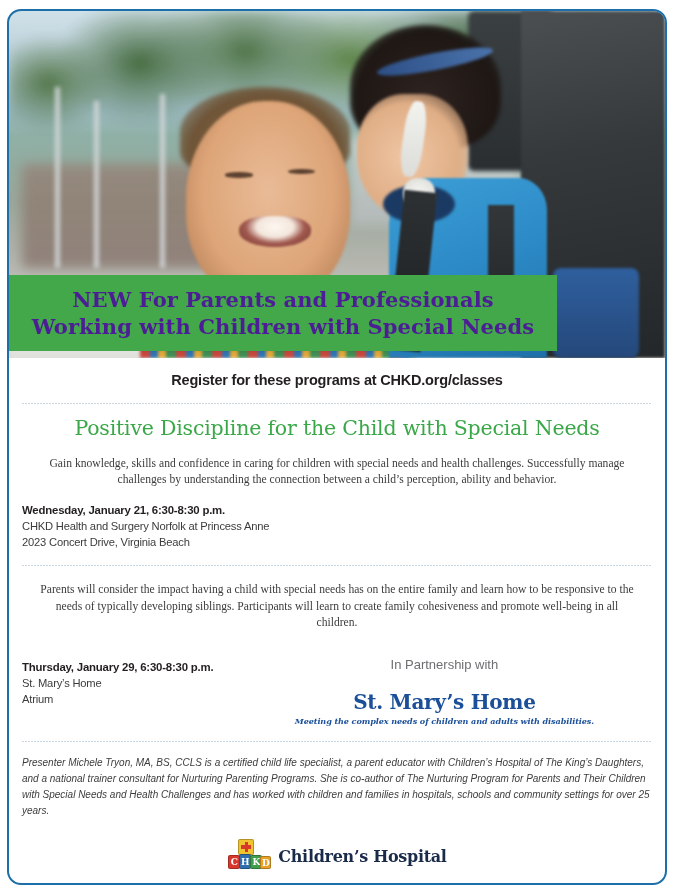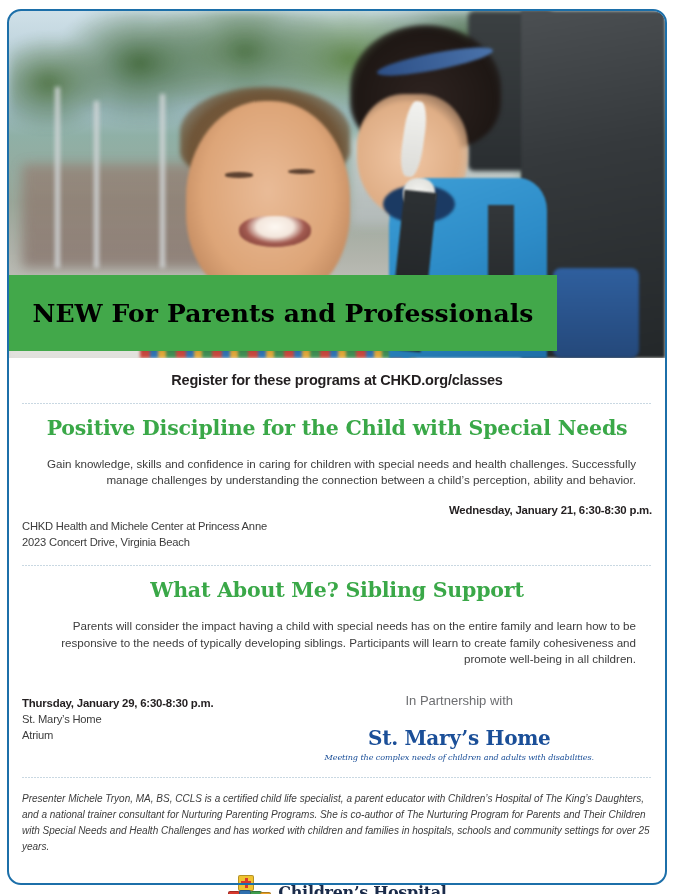--- a/index.html
+++ b/index.html
@@ -94,61 +94,61 @@
   .ph-blue-pad{position:absolute;left:83%;top:74%;width:13%;height:26%;
     background:linear-gradient(180deg,#2f5f9e,#24487a);border-radius:8px;filter:blur(1.6px);}
 
   
   .banner{
     position:absolute;left:9px;top:275px;width:548px;height:76px;
     background:#42a84a;z-index:20;display:flex;flex-direction:column;
     align-items:center;justify-content:center;
   }
   .banner .bline{
-    color:#000000;font-family:"DejaVu Serif",serif;font-weight:bold;
-    font-size:25px;line-height:27px;letter-spacing:.1px;white-space:nowrap;
+    color:#4c1d95;font-family:"DejaVu Serif",serif;font-weight:bold;
+    font-size:21px;line-height:27px;letter-spacing:.1px;white-space:nowrap;
     text-align:right;
   }
 
   
   .content{position:absolute;left:9px;top:358px;width:656px;height:674px;
     box-sizing:border-box;padding:0 13px;z-index:10;}
 
   .register{
     text-align:center;font-family:"Liberation Sans",sans-serif;font-weight:bold;
     font-size:14.5px;color:#231f20;letter-spacing:-.2px;margin-top:14px;
   }
 
   .rule{height:1px;margin:15px 0 0 0;
     background-image:linear-gradient(90deg,#c9d8e2 55%,rgba(255,255,255,0) 0%);
     background-size:3px 1px;background-repeat:repeat-x;}
 
   .prog-title{
-    text-align:center;font-family:"DejaVu Serif",serif;font-weight:bold;
+    text-align:center;font-family:"DejaVu Serif",serif;font-weight:normal;
     color:#3aa848;font-size:20.5px;line-height:24px;margin:12px 0 9px 0;
     letter-spacing:-.2px;
   }
 
   .desc{
-    font-family:Liberation Sans, sans-serif;font-size:11.6px;line-height:16.2px;
-    color:#3c3c3c;margin:16px;text-align:right;
+    font-family:Liberation Serif, serif;font-size:11.6px;line-height:16.2px;
+    color:#3c3c3c;margin:16px;text-align:center;
   }
 
   .when{font-family:"Liberation Sans",sans-serif;font-weight:bold;font-size:11.4px;
-    color:#231f20;margin:14px 0 3px 0;letter-spacing:-.2px;text-align:right;}
+    color:#231f20;margin:14px 0 3px 0;letter-spacing:-.2px;}
   .loc{font-family:"Liberation Sans",sans-serif;font-size:11.2px;line-height:15.5px;
     color:#3c3c3c;letter-spacing:-.2px;}
 
   .two-col{display:flex;align-items:flex-start;justify-content:space-between;}
   .two-col .left{flex:0 0 auto;}
   .partner{flex:0 0 auto;text-align:center;margin-top:10px;margin-right:58px;}
   .partner .pre{font-family:"Liberation Sans",sans-serif;font-size:13px;color:#6d6e71;margin-bottom:19px;}
   .partner .name{font-family:"DejaVu Serif",serif;font-weight:bold;font-size:20px;
     color:#1b4f98;letter-spacing:-.3px;line-height:23px;}
-  .partner .tag{font-family:"DejaVu Serif",serif;font-style:italic;font-weight:normal;
+  .partner .tag{font-family:"DejaVu Serif",serif;font-style:italic;font-weight:bold;
     font-size:8.1px;color:#1b4f98;margin-top:2px;letter-spacing:-.1px;}
 
   .bio{font-family:"Liberation Sans",sans-serif;font-style:italic;font-size:10px;
     line-height:16px;color:#3c3c3c;margin:13px 0 0 0;}
 
   
   .logo-wrap{display:flex;align-items:center;justify-content:center;margin-top:19px;gap:7px;}
   .blocks{position:relative;width:44px;height:38px;flex:0 0 auto;}
   .blk{position:absolute;box-sizing:border-box;border-radius:2px;
     display:flex;align-items:center;justify-content:center;
@@ -197,37 +197,37 @@
     <div class="ph-kid-shirt"></div>
     <div class="ph-kid-collar"></div>
     <div class="ph-kid-trach"></div>
     <div class="ph-strap"></div>
     <div class="ph-strap2"></div>
     <div class="ph-blue-pad"></div>
   </div>
 
   <div class="banner">
     <div class="bline">NEW For Parents and Professionals</div>
+    <div class="bline">Working with Children with Special Needs</div>
   </div>
 
   <div class="content">
 
     <div class="register">Register for these programs at CHKD.org/classes</div>
 
     <div class="rule"></div>
 
     <div class="prog-title">Positive Discipline for the Child with Special Needs</div>
     <p class="desc">Gain knowledge, skills and confidence in caring for children with special needs and health challenges. Successfully manage challenges by understanding the connection between a child’s perception, ability and behavior.</p>
     <div class="when">Wednesday, January 21, 6:30-8:30 p.m.</div>
-    <div class="loc">CHKD Health and Michele Center at Princess Anne</div>
+    <div class="loc">CHKD Health and Surgery Norfolk at Princess Anne</div>
     <div class="loc">2023 Concert Drive, Virginia Beach</div>
 
     <div class="rule"></div>
 
-    <div class="prog-title">What About Me? Sibling Support</div>
     <p class="desc">Parents will consider the impact having a child with special needs has on the entire family and learn how to be responsive to the needs of typically developing siblings. Participants will learn to create family cohesiveness and promote well-being in all children.</p>
 
     <div class="two-col">
       <div class="left">
         <div class="when">Thursday, January 29, 6:30-8:30 p.m.</div>
         <div class="loc">St. Mary’s Home</div>
         <div class="loc">Atrium</div>
       </div>
       <div class="partner">
         <div class="pre">In Partnership with</div>

